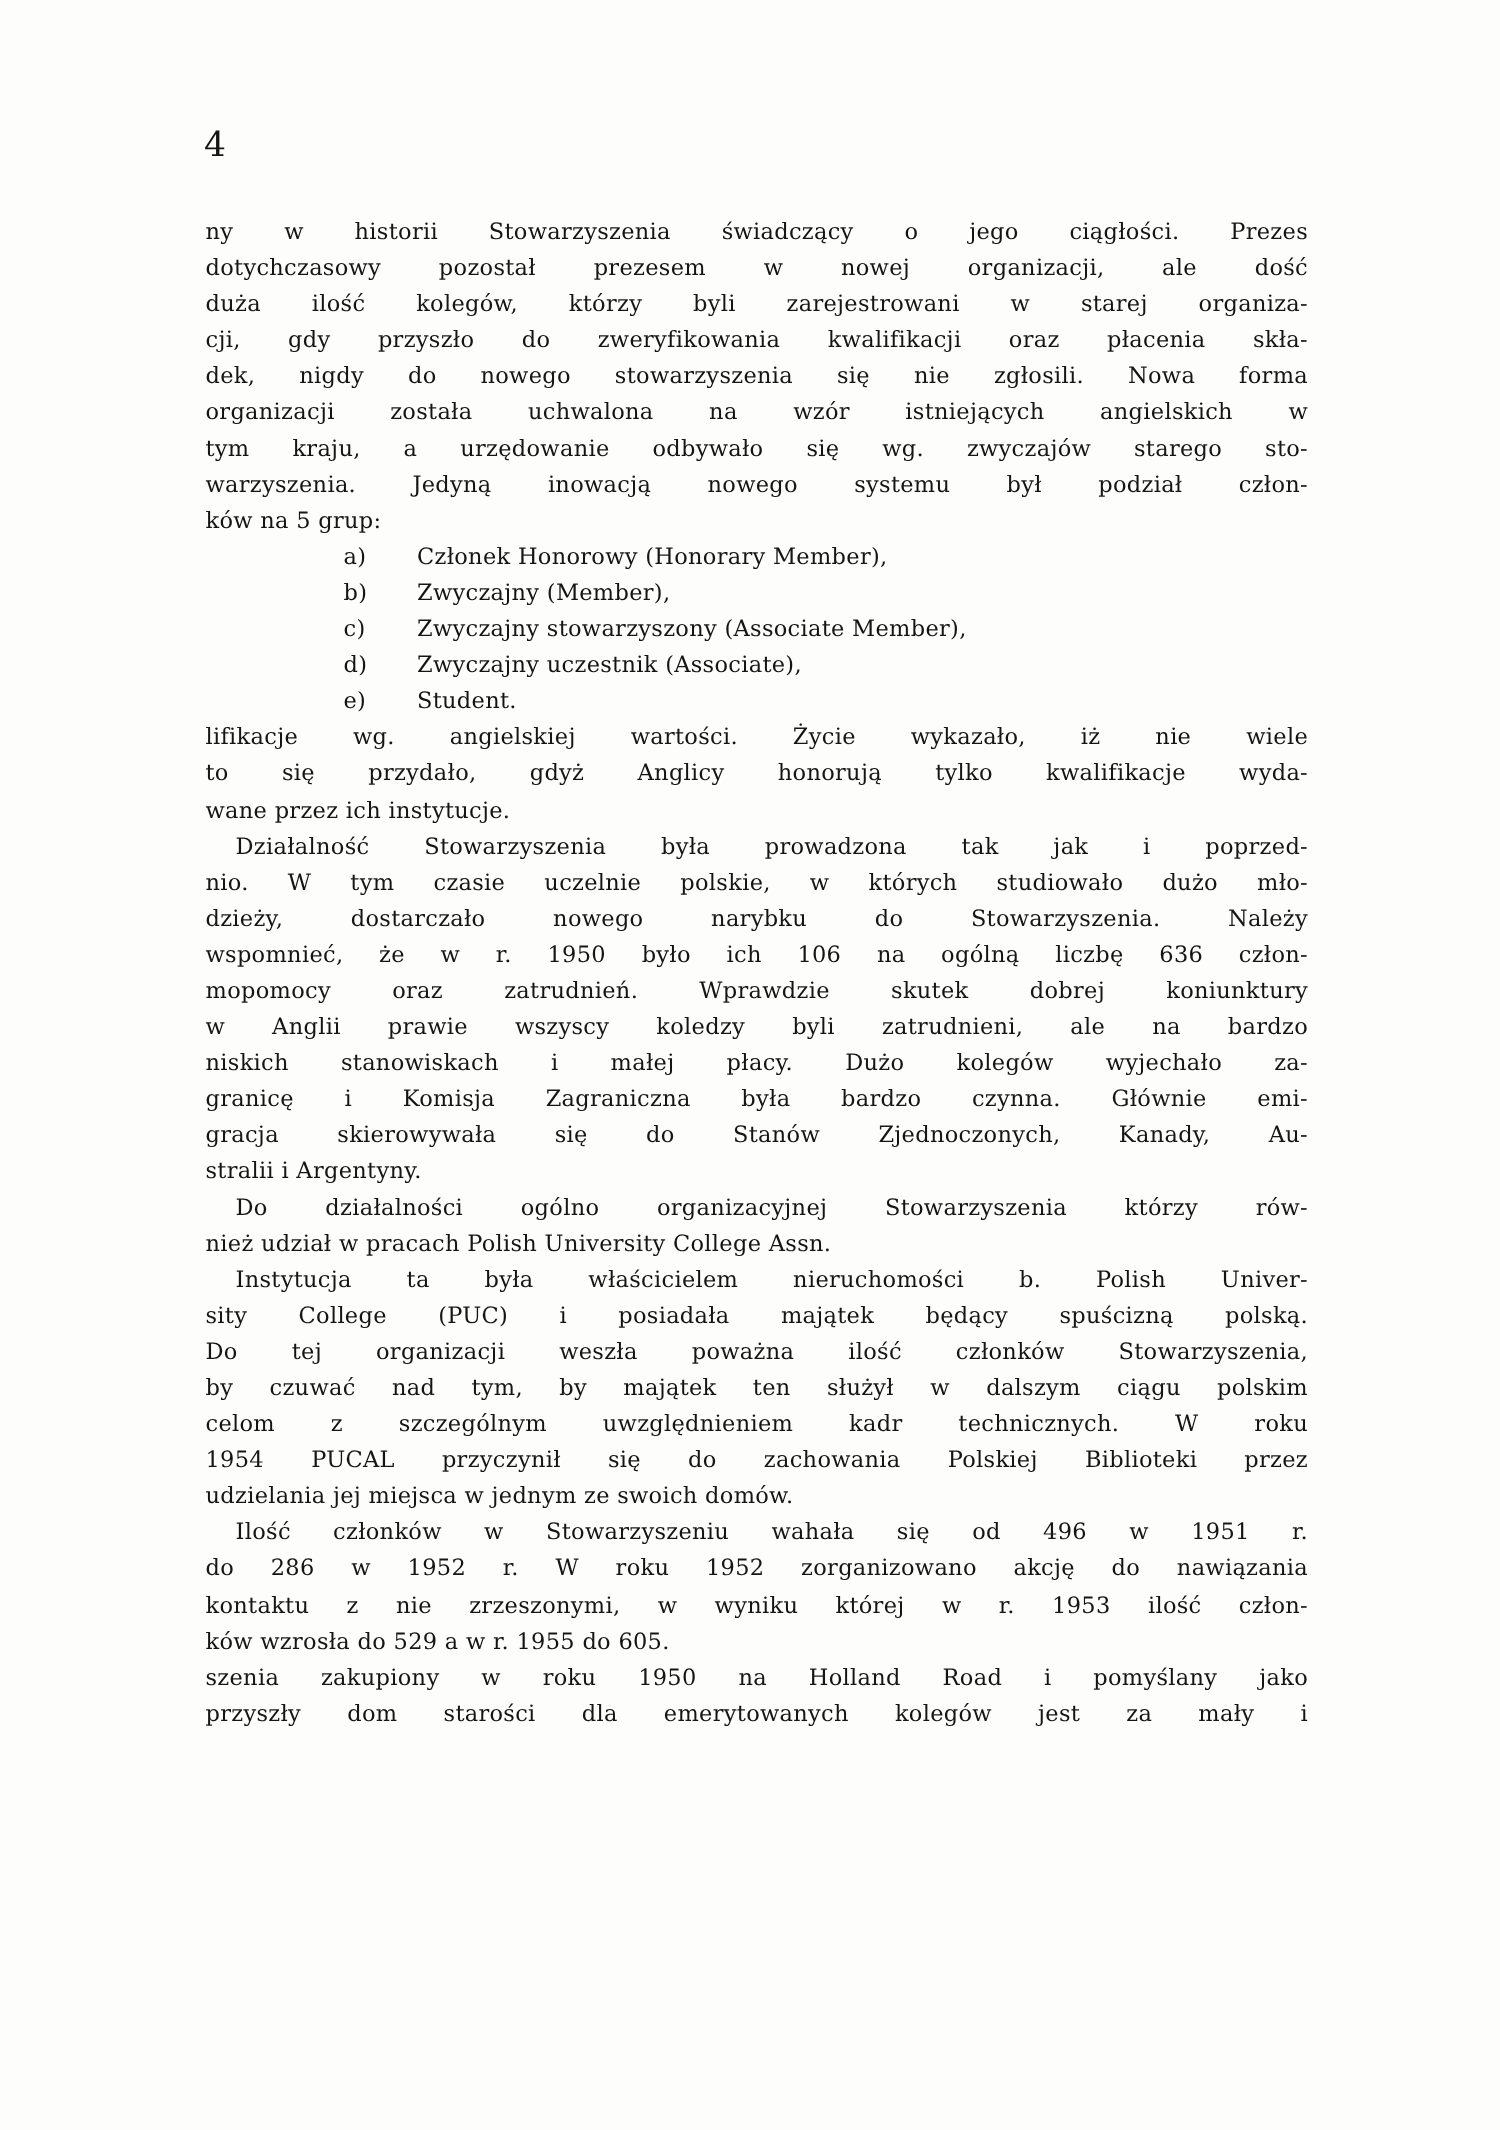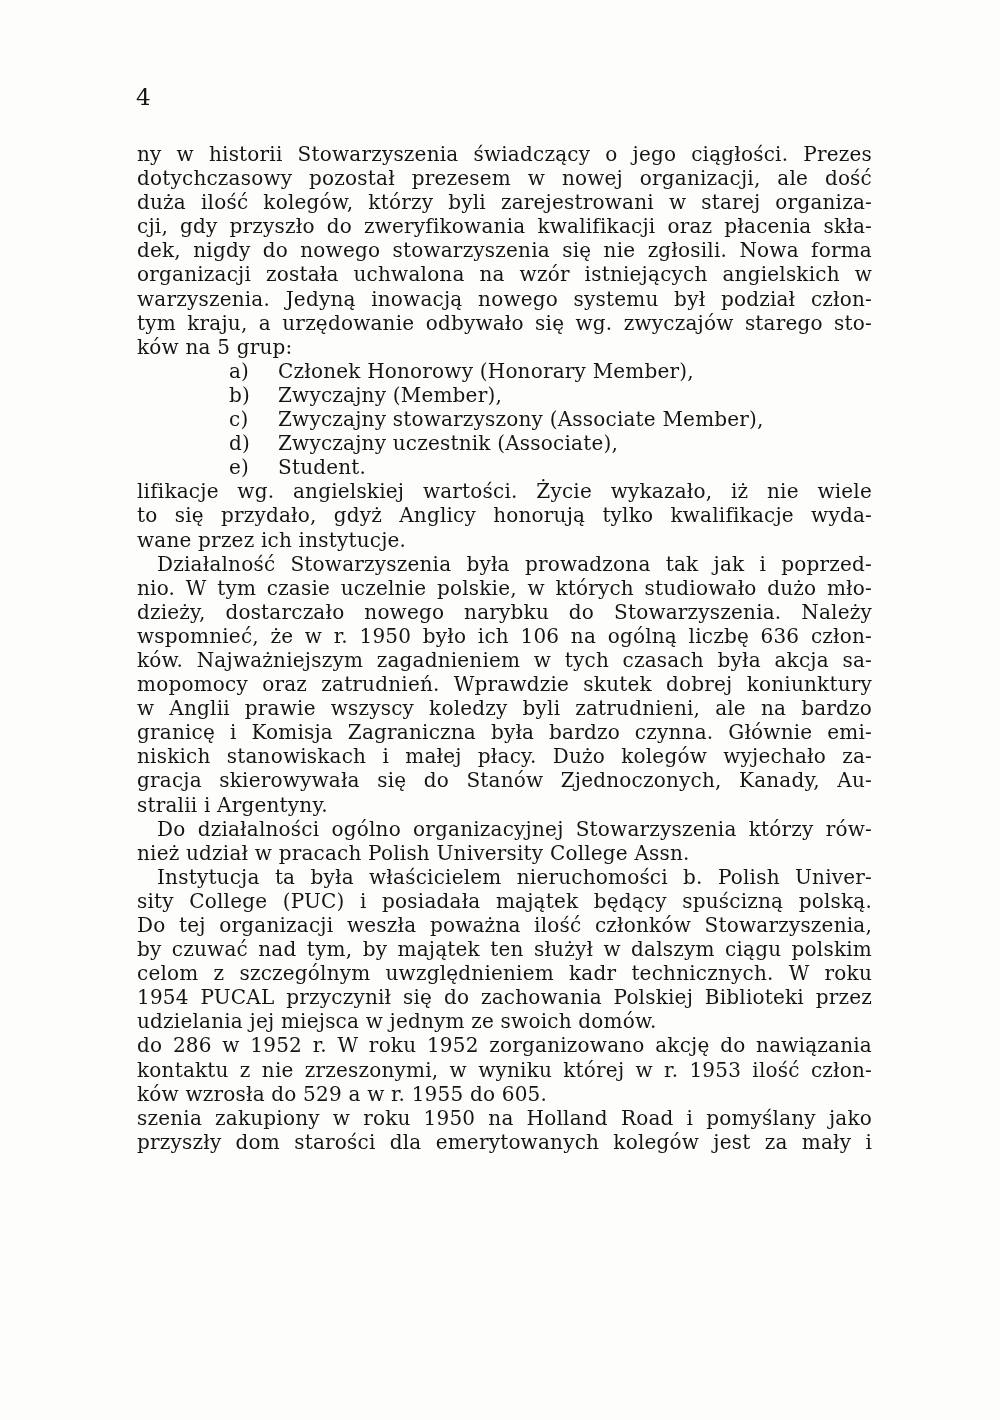--- a/index.html
+++ b/index.html
@@ -21,21 +21,21 @@
     left: 136px;
     top: 84px;
     font-size: 23px;
     line-height: 26px;
   }
   .page-body {
     position: absolute;
     left: 137px;
     top: 142px;
     width: 735px;
-    font-size: 20px;
+    font-size: 15px;
     line-height: 24.1px;
     letter-spacing: 0.2px;
   }
   .line {
     text-align: justify;
     text-align-last: justify;
   }
   .line.last {
     text-align-last: left;
   }
@@ -59,22 +59,22 @@
 
 <div class="page">
   <div class="page-number">4</div>
   <div class="page-body">
       <div class="line">ny w historii Stowarzyszenia świadczący o jego ciągłości. Prezes</div>
       <div class="line">dotychczasowy pozostał prezesem w nowej organizacji, ale dość</div>
       <div class="line">duża ilość kolegów, którzy byli zarejestrowani w starej organiza-</div>
       <div class="line">cji, gdy przyszło do zweryfikowania kwalifikacji oraz płacenia skła-</div>
       <div class="line">dek, nigdy do nowego stowarzyszenia się nie zgłosili. Nowa forma</div>
       <div class="line">organizacji została uchwalona na wzór istniejących angielskich w</div>
+      <div class="line">tym kraju, a urzędowanie odbywało się wg. zwyczajów starego sto-</div>
       <div class="line">warzyszenia. Jedyną inowacją nowego systemu był podział człon-</div>
-      <div class="line">tym kraju, a urzędowanie odbywało się wg. zwyczajów starego sto-</div>
       <div class="line last">ków na 5 grup:</div>
       <div class="list-item">
         <span class="marker">a)</span>
         <span class="item-text">Członek Honorowy (Honorary Member),</span>
       </div>
       <div class="list-item">
         <span class="marker">b)</span>
         <span class="item-text">Zwyczajny (Member),</span>
       </div>
       <div class="list-item">
@@ -89,35 +89,35 @@
         <span class="marker">e)</span>
         <span class="item-text">Student.</span>
       </div>
       <div class="line">lifikacje wg. angielskiej wartości. Życie wykazało, iż nie wiele</div>
       <div class="line">to się przydało, gdyż Anglicy honorują tylko kwalifikacje wyda-</div>
       <div class="line last">wane przez ich instytucje.</div>
       <div class="line indent">Działalność Stowarzyszenia była prowadzona tak jak i poprzed-</div>
       <div class="line">nio. W tym czasie uczelnie polskie, w których studiowało dużo mło-</div>
       <div class="line">dzieży, dostarczało nowego narybku do Stowarzyszenia. Należy</div>
       <div class="line">wspomnieć, że w r. 1950 było ich 106 na ogólną liczbę 636 człon-</div>
-      <div class="line">ków. Najważniejszym zagadnieniem w tych czasach była akcja sa-</div>
       <div class="line">mopomocy oraz zatrudnień. Wprawdzie skutek dobrej koniunktury</div>
       <div class="line">w Anglii prawie wszyscy koledzy byli zatrudnieni, ale na bardzo</div>
+      <div class="line">niskich stanowiskach i małej płacy. Dużo kolegów wyjechało za-</div>
       <div class="line">granicę i Komisja Zagraniczna była bardzo czynna. Głównie emi-</div>
-      <div class="line">niskich stanowiskach i małej płacy. Dużo kolegów wyjechało za-</div>
       <div class="line">gracja skierowywała się do Stanów Zjednoczonych, Kanady, Au-</div>
       <div class="line last">stralii i Argentyny.</div>
       <div class="line indent">Do działalności ogólno organizacyjnej Stowarzyszenia którzy rów-</div>
       <div class="line last">nież udział w pracach Polish University College Assn.</div>
       <div class="line indent">Instytucja ta była właścicielem nieruchomości b. Polish Univer-</div>
       <div class="line">sity College (PUC) i posiadała majątek będący spuścizną polską.</div>
       <div class="line">Do tej organizacji weszła poważna ilość członków Stowarzyszenia,</div>
       <div class="line">by czuwać nad tym, by majątek ten służył w dalszym ciągu polskim</div>
       <div class="line">celom z szczególnym uwzględnieniem kadr technicznych. W roku</div>
       <div class="line">1954 PUCAL przyczynił się do zachowania Polskiej Biblioteki przez</div>
       <div class="line last">udzielania jej miejsca w jednym ze swoich domów.</div>
+      <div class="line indent">Ilość członków w Stowarzyszeniu wahała się od 496 w 1951 r.</div>
       <div class="line">do 286 w 1952 r. W roku 1952 zorganizowano akcję do nawiązania</div>
       <div class="line">kontaktu z nie zrzeszonymi, w wyniku której w r. 1953 ilość człon-</div>
       <div class="line last">ków wzrosła do 529 a w r. 1955 do 605.</div>
       <div class="line">szenia zakupiony w roku 1950 na Holland Road i pomyślany jako</div>
       <div class="line">przyszły dom starości dla emerytowanych kolegów jest za mały i</div>
     </div>
 </div>
 
 </body></html>

